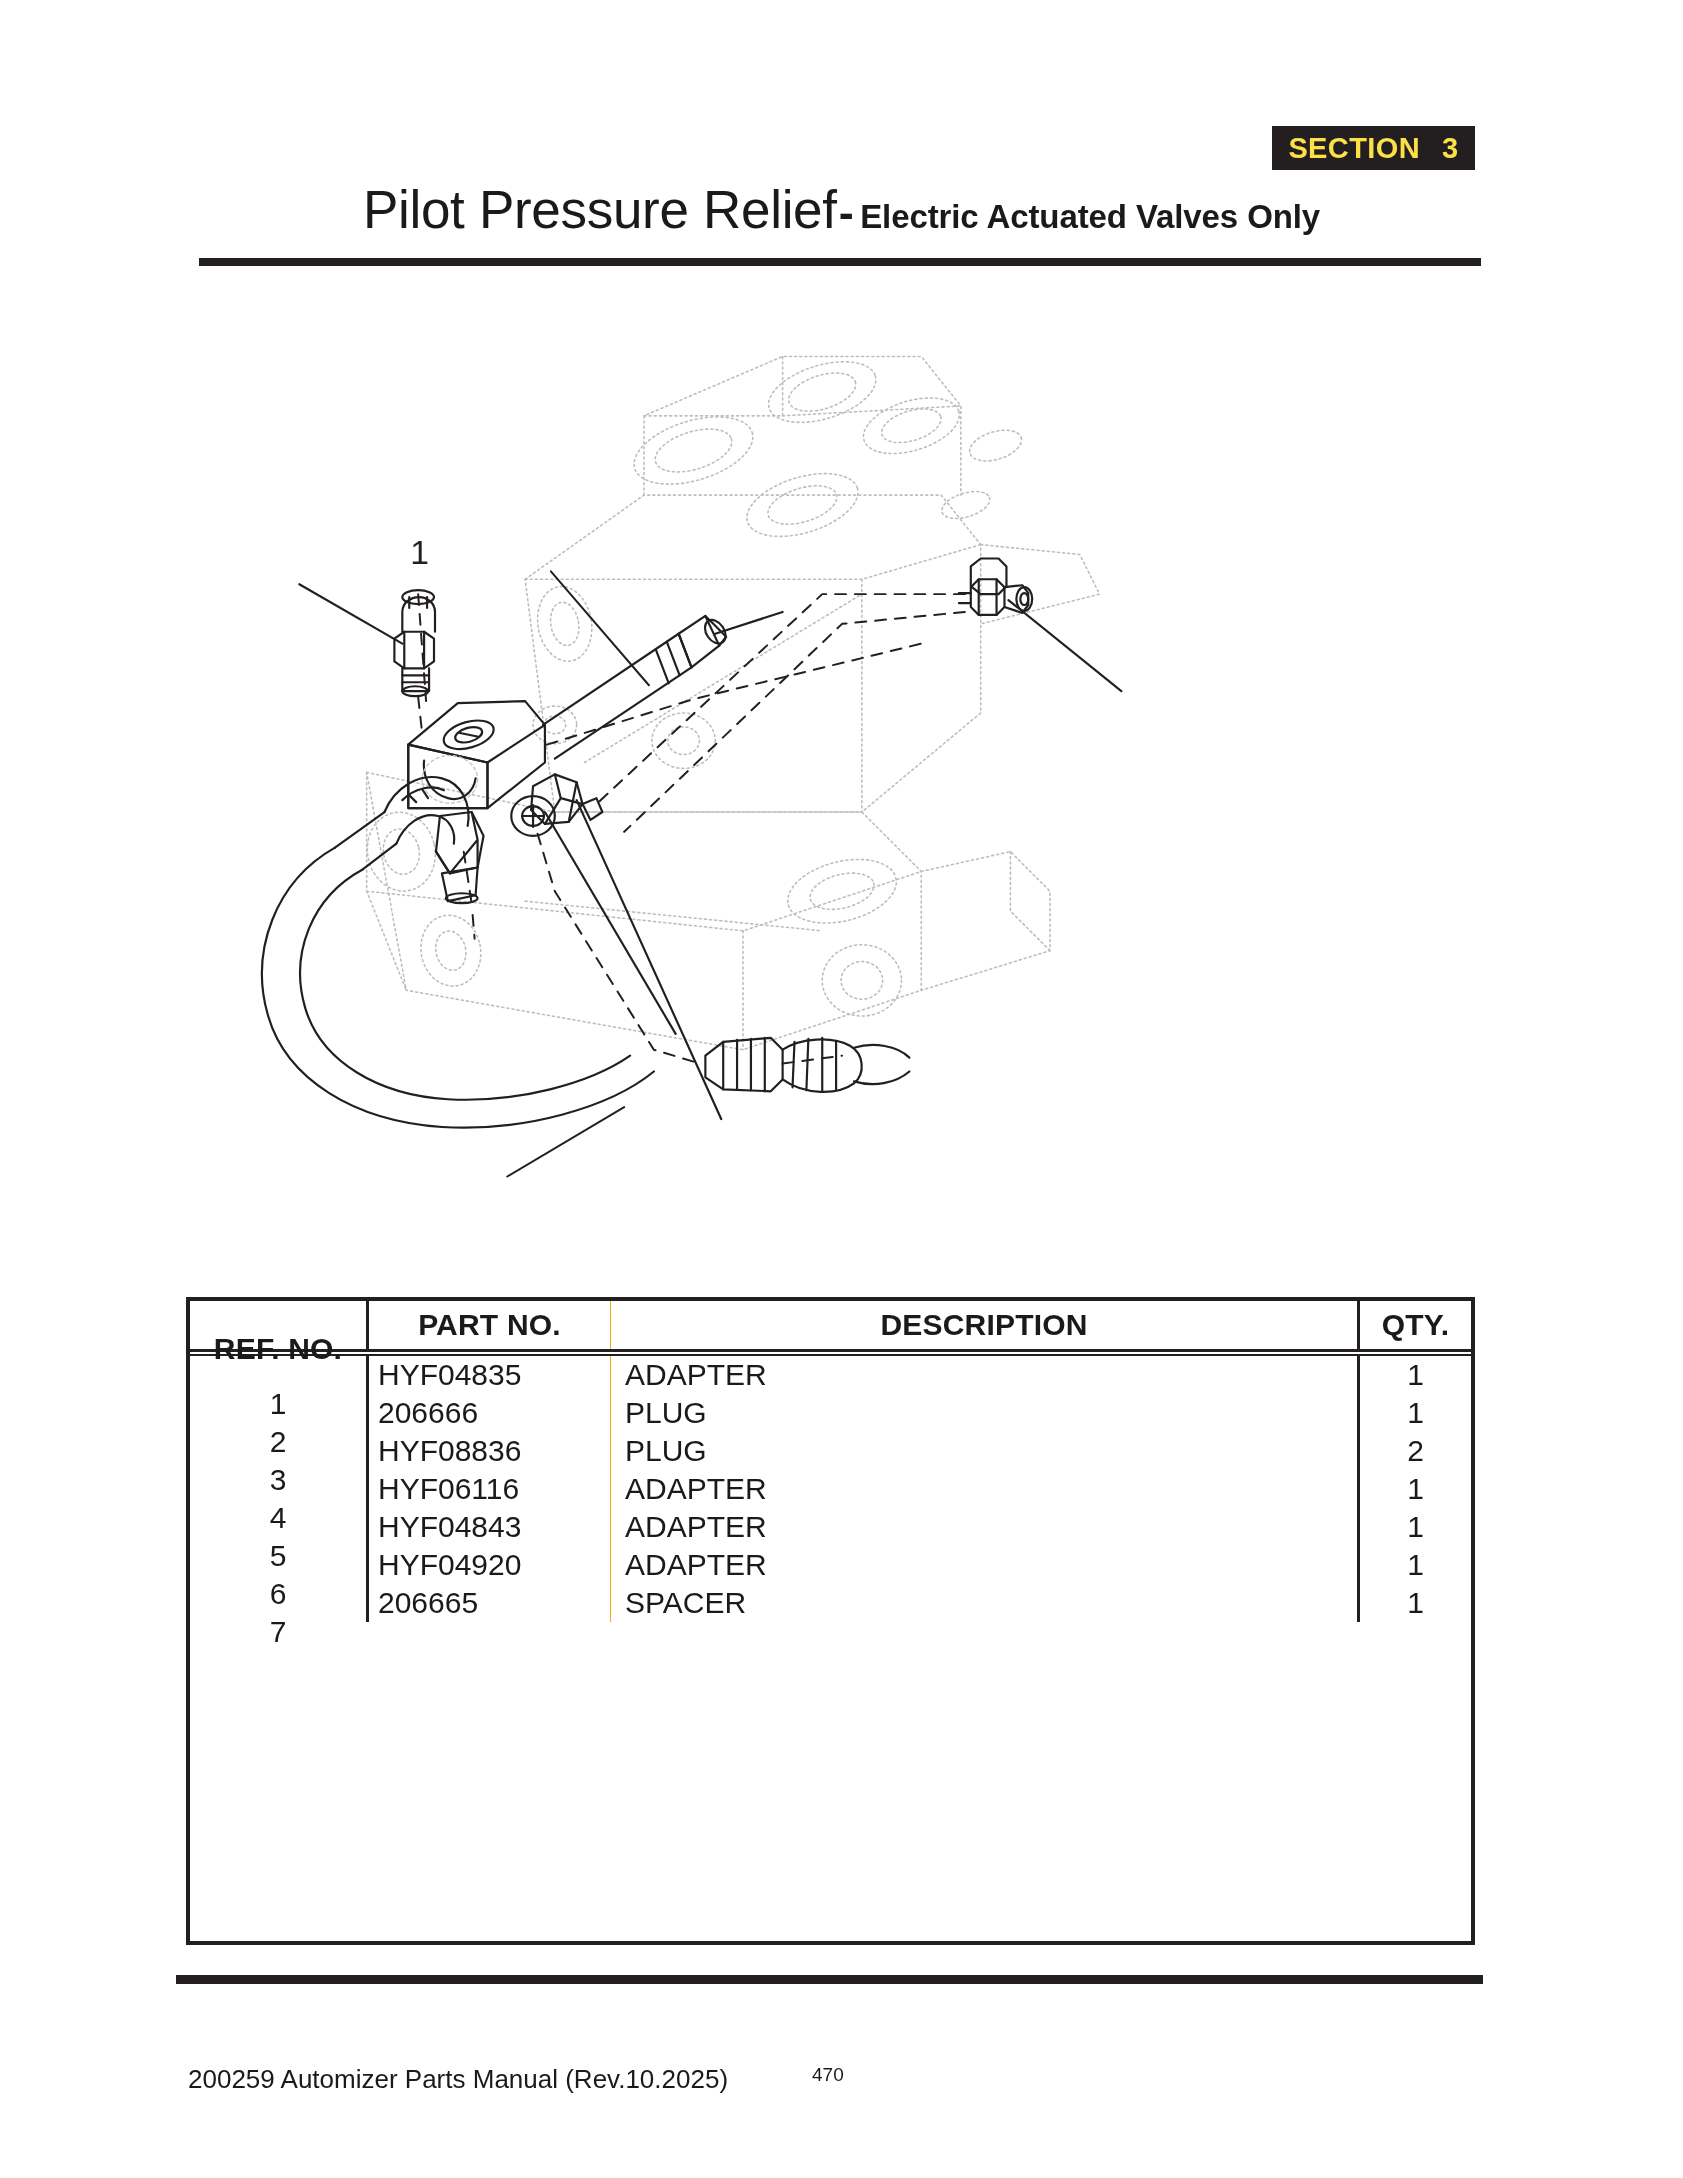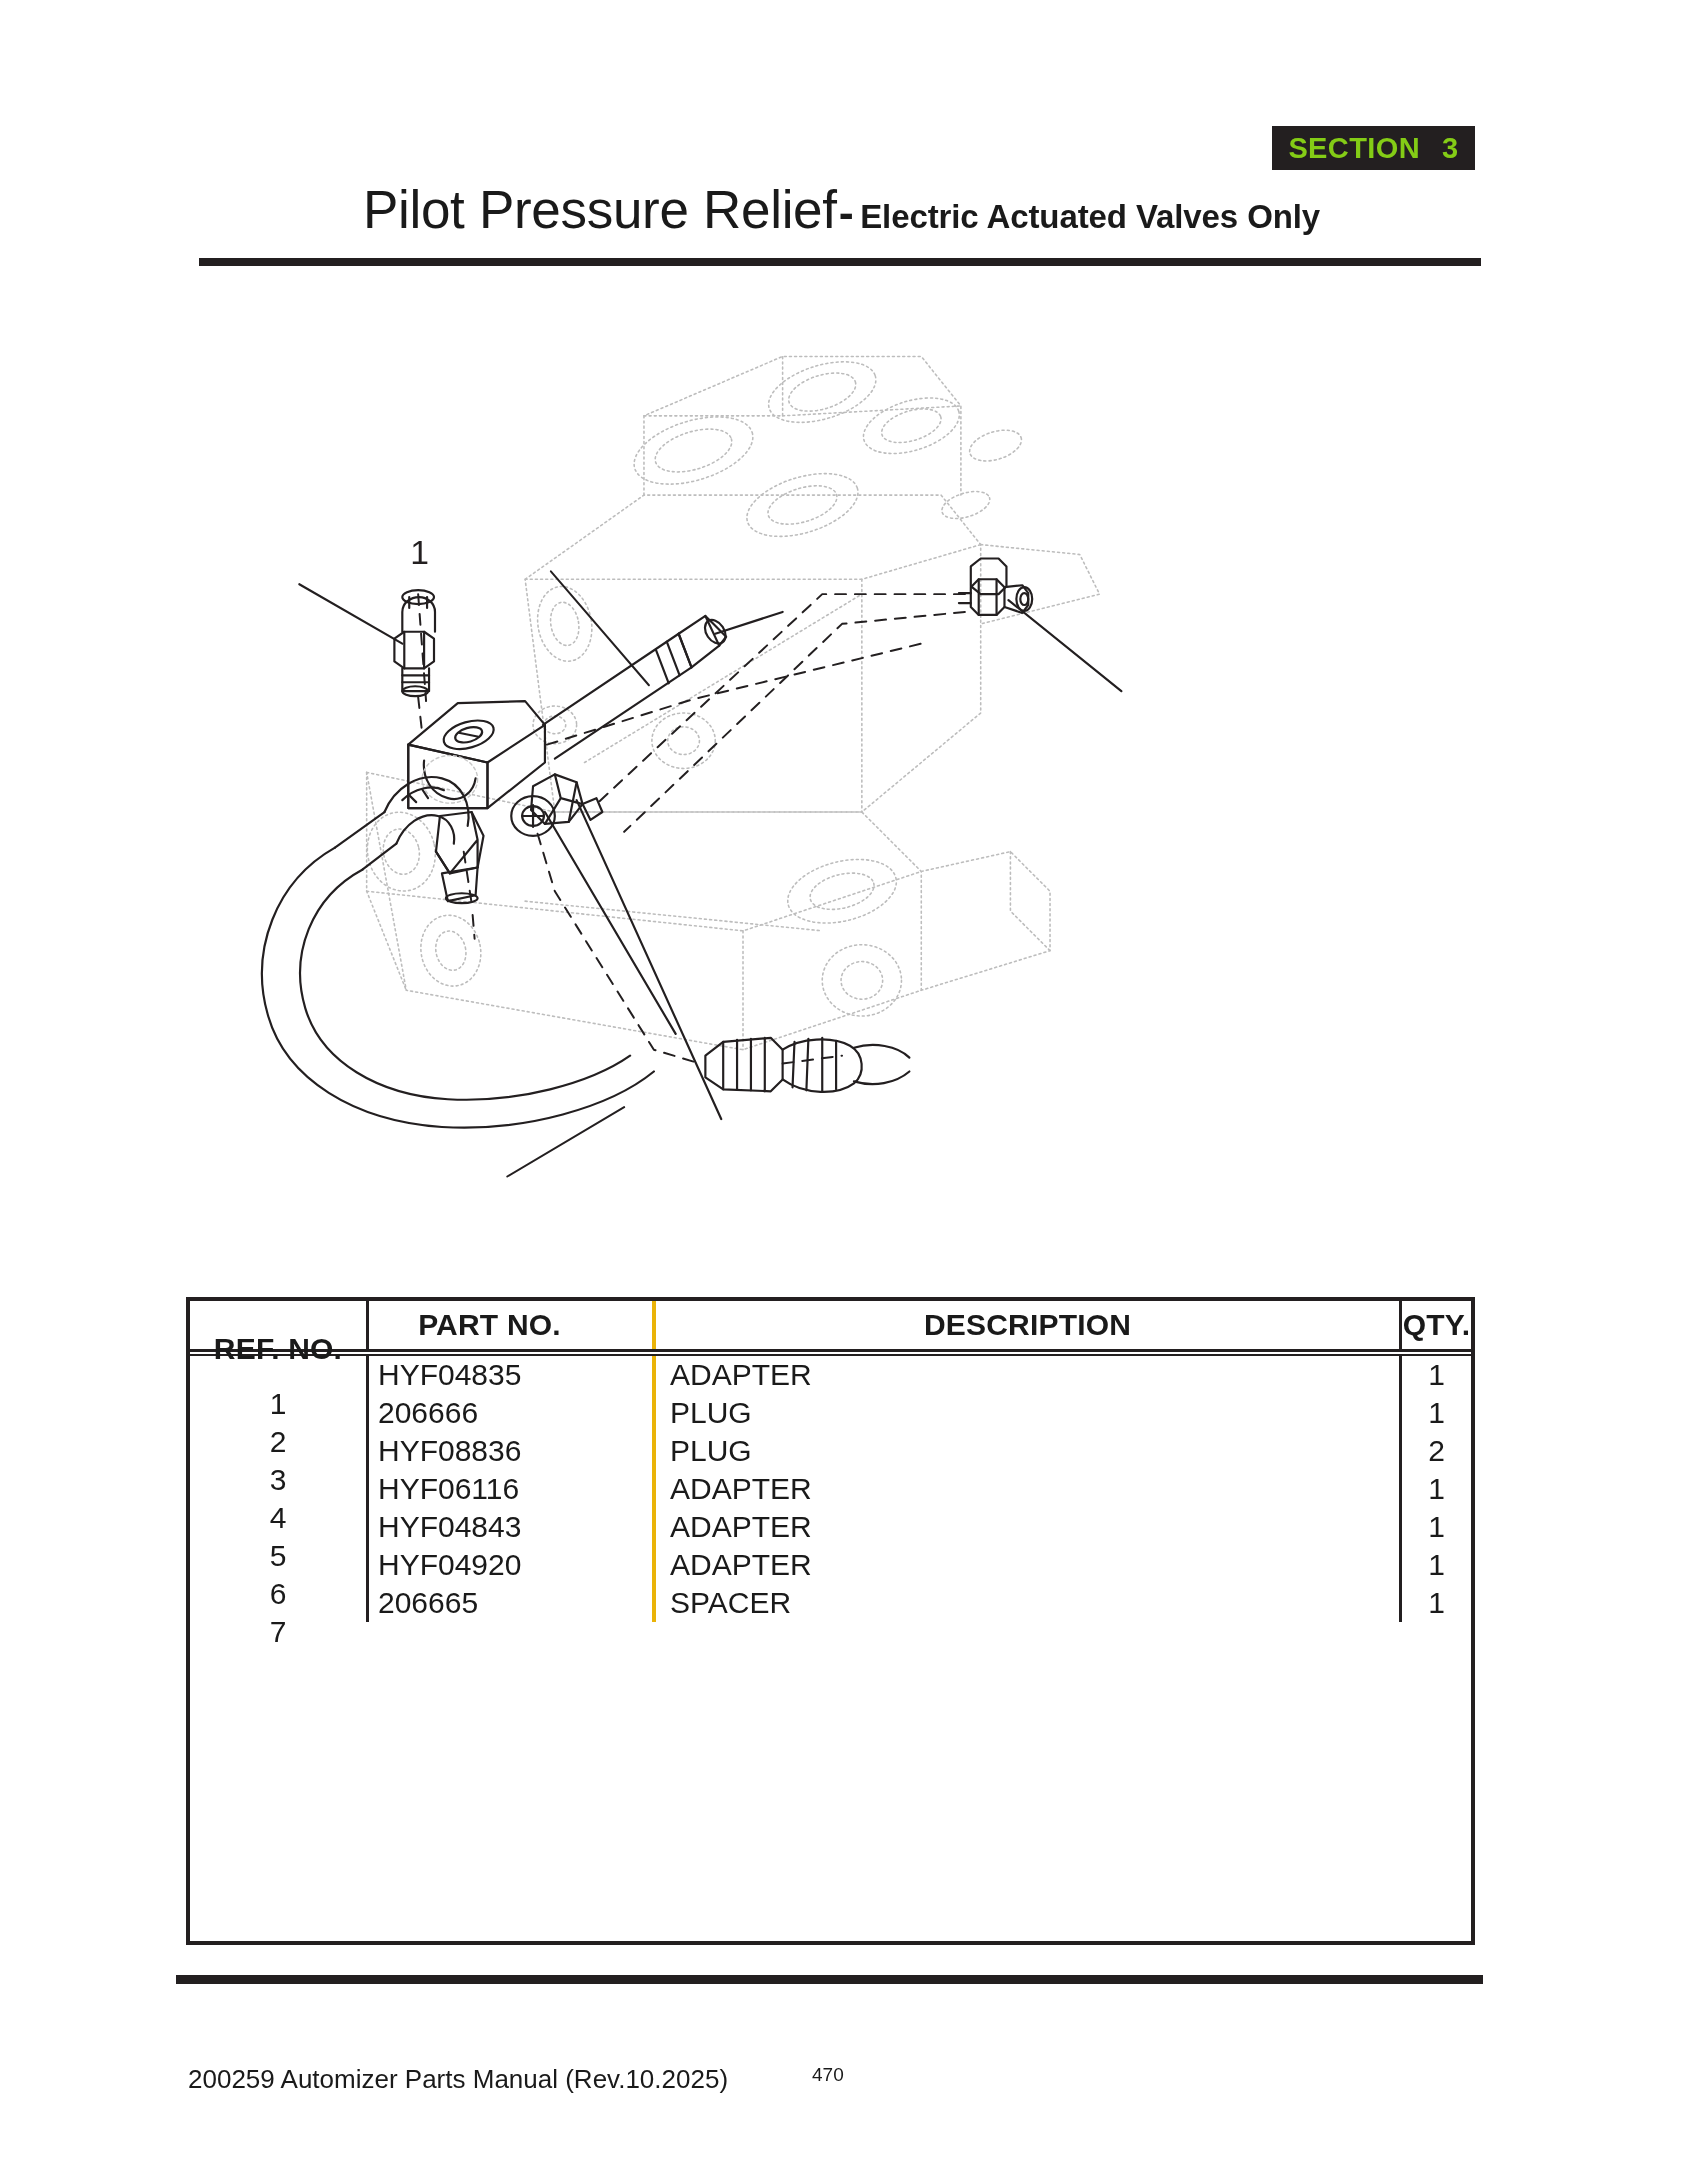--- a/index.html
+++ b/index.html
@@ -25,21 +25,21 @@
     width: 203px;
     height: 44px;
     background: #231f20;
     display: flex;
     align-items: center;
     justify-content: center;
     gap: 22px;
   }
   .section-badge .sb-label,
   .section-badge .sb-number {
-    color: #84cc16;
+    color: #fde047;
     font-weight: bold;
     font-size: 29px;
     letter-spacing: 0.4px;
     line-height: 1;
   }
 
   
   .title-row {
     position: absolute;
     left: 0;
@@ -114,21 +114,21 @@
     border-bottom: 2px solid #231f20;
     box-sizing: border-box;
   }
   .pt-body { position: relative; }
   .pt-row {
     display: flex;
     height: 38px;
   }
   .col-ref    { width: 176px; box-sizing: border-box; margin-top: 48px; }
   .col-part   { width: 244px; box-sizing: border-box; border-left: 3px solid #231f20; }
-  .col-desc   { width: 747px; box-sizing: border-box; border-left: 4px solid #eab308; margin-left: 42px; }
+  .col-desc   { width: 747px; box-sizing: border-box; border-left: 1px solid #eab308; }
   .col-qty    { flex: 1;      box-sizing: border-box; border-left: 3px solid #231f20; }
 
   .pt-header .col-ref,
   .pt-header .col-part,
   .pt-header .col-desc,
   .pt-header .col-qty {
     display: flex;
     align-items: center;
     justify-content: center;
     font-weight: bold;

